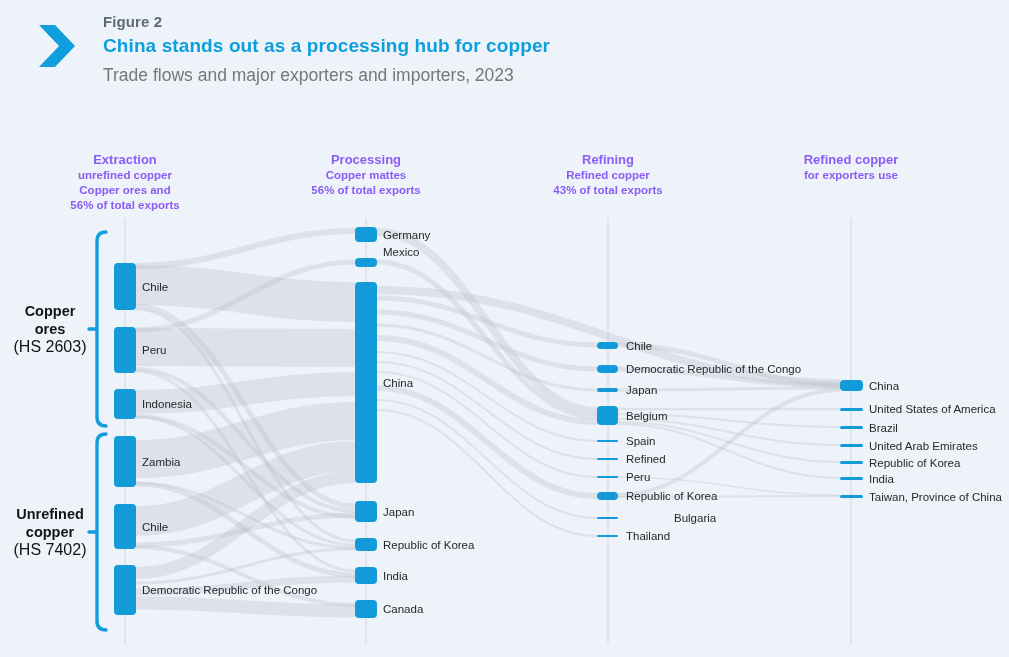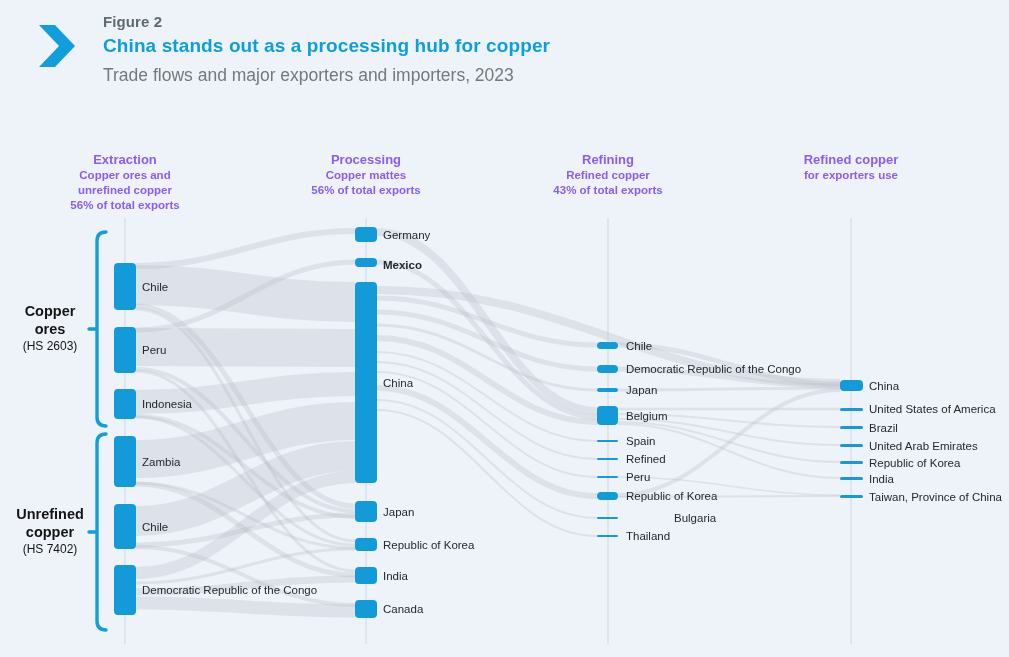--- a/index.html
+++ b/index.html
@@ -13,21 +13,21 @@
   .fig-sub{font-size:17.5px;color:#75787b;margin-top:8px;}
   .chart{position:absolute;left:0;top:0;width:1009px;height:657px;}
   #sankey-svg{position:absolute;left:0;top:0;}
   #overlay{position:absolute;left:0;top:0;width:1009px;height:657px;pointer-events:none;}
   .node-label{position:absolute;font-size:11.5px;color:#26282a;white-space:nowrap;line-height:14px;}
   .col-header{position:absolute;width:230px;text-align:center;color:#8b5cf6;}
   .col-header .t{font-size:13px;font-weight:700;line-height:17px;}
   .col-header .s{font-size:11.5px;font-weight:600;line-height:15px;}
   .grp{position:absolute;width:88px;text-align:center;color:#141414;}
   .grp .gl{font-size:14.5px;font-weight:700;line-height:18px;}
-  .grp .gc{font-size:12px;line-height:17px;}
+  .grp .gc{font-size:16px;line-height:17px;}
 </style>
 </head>
 <body>
 
 <div class="page">
 
   <div class="hdr">
     <svg class="chev" width="50" height="50" viewBox="0 0 50 50">
       <path d="M3 3 L19 3 L39 24 L19 45 L3 45 L23 24 Z" fill="#109edc"></path>
     </svg>
@@ -124,26 +124,26 @@
       </svg>
     <div id="overlay">
         <div class="node-label" style="left: 142px; top: 279.5px;">Chile</div>
         <div class="node-label" style="left: 142px; top: 343px;">Peru</div>
         <div class="node-label" style="left: 142px; top: 397px;">Indonesia</div>
         <div class="node-label" style="left: 142px; top: 454.5px;">Zambia</div>
         <div class="node-label" style="left: 142px; top: 519.5px;">Chile</div>
         <div class="node-label" style="left: 142px; top: 583px;">Democratic Republic of the Congo</div>
         <div class="col-header" style="left: 10px; top: 151px;">
           <div class="t">Extraction</div>
+          <div class="s">unrefined copper</div>
           <div class="s">Copper ores and</div>
-          <div class="s">unrefined copper</div>
           <div class="s">56% of total exports</div>
         </div>
         <div class="node-label" style="left: 383px; top: 227.5px;">Germany</div>
-        <div class="node-label" style="left: 383px; top: 258px; font-weight: bold;">Mexico</div>
+        <div class="node-label" style="left: 383px; top: 245px;">Mexico</div>
         <div class="node-label" style="left: 383px; top: 375.5px;">China</div>
         <div class="node-label" style="left: 383px; top: 504.5px;">Japan</div>
         <div class="node-label" style="left: 383px; top: 537.5px;">Republic of Korea</div>
         <div class="node-label" style="left: 383px; top: 568.5px;">India</div>
         <div class="node-label" style="left: 383px; top: 602px;">Canada</div>
         <div class="col-header" style="left: 251px; top: 151px;">
           <div class="t">Processing</div>
           <div class="s">Copper mattes</div>
           <div class="s">56% of total exports</div>
         </div>

